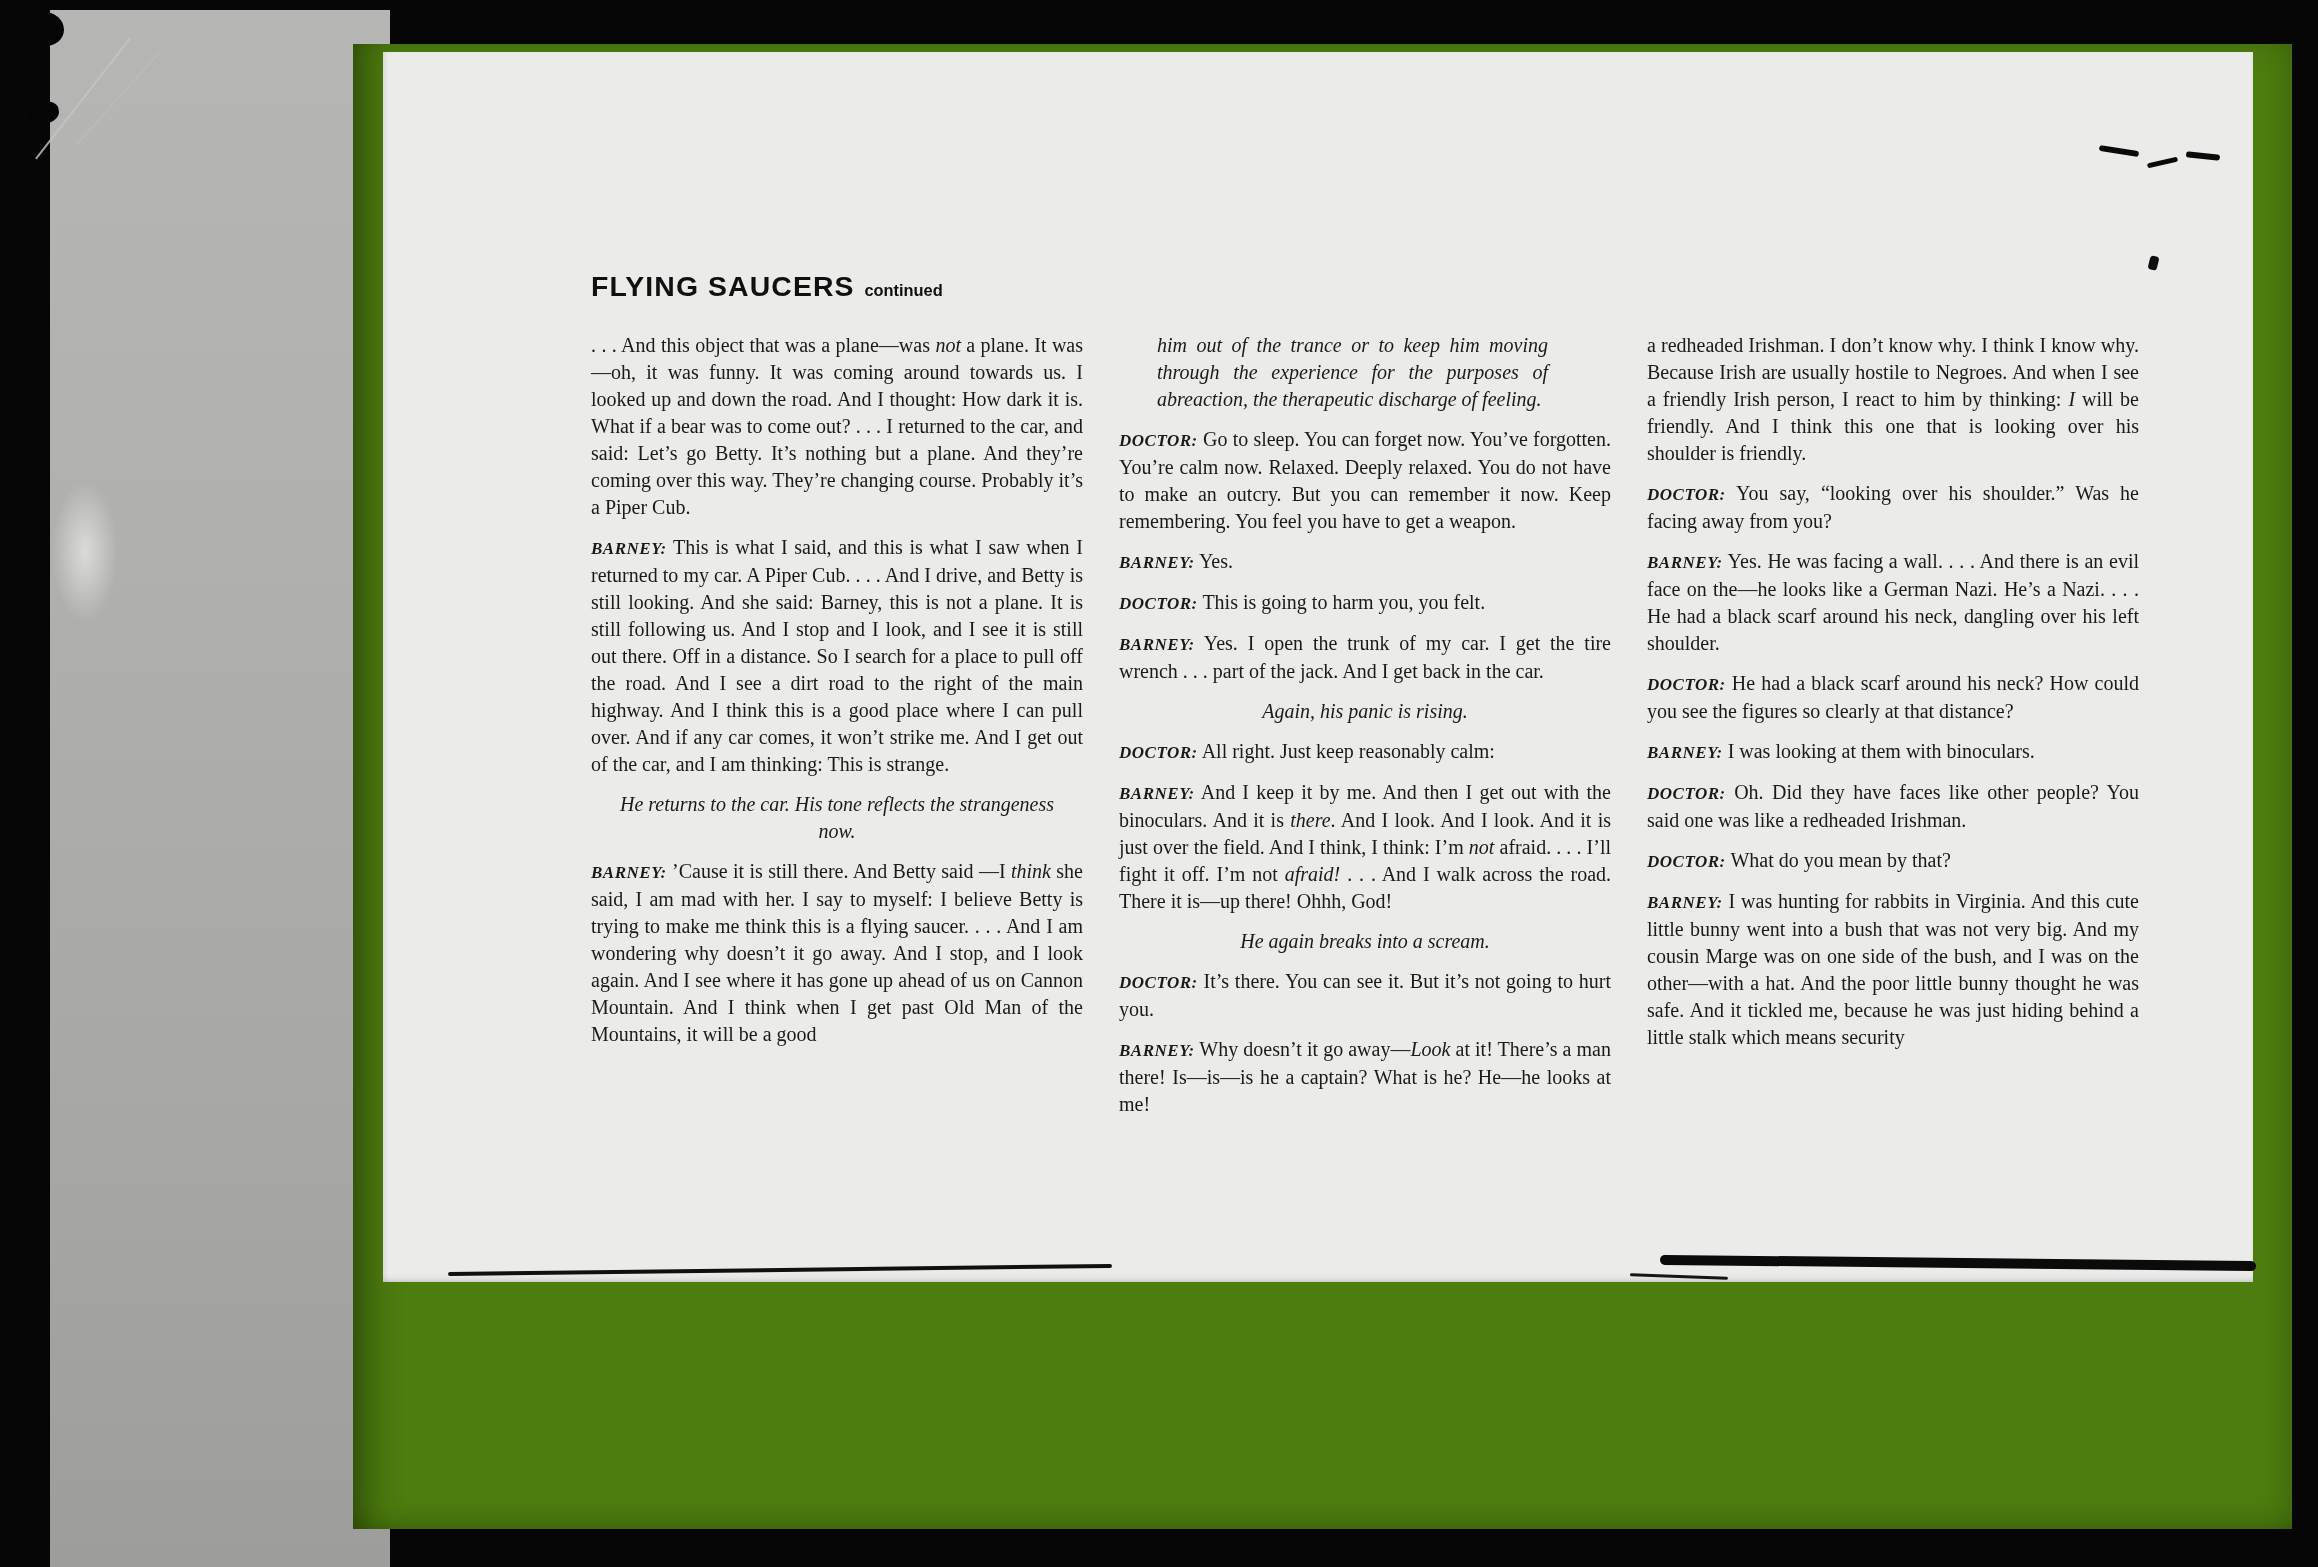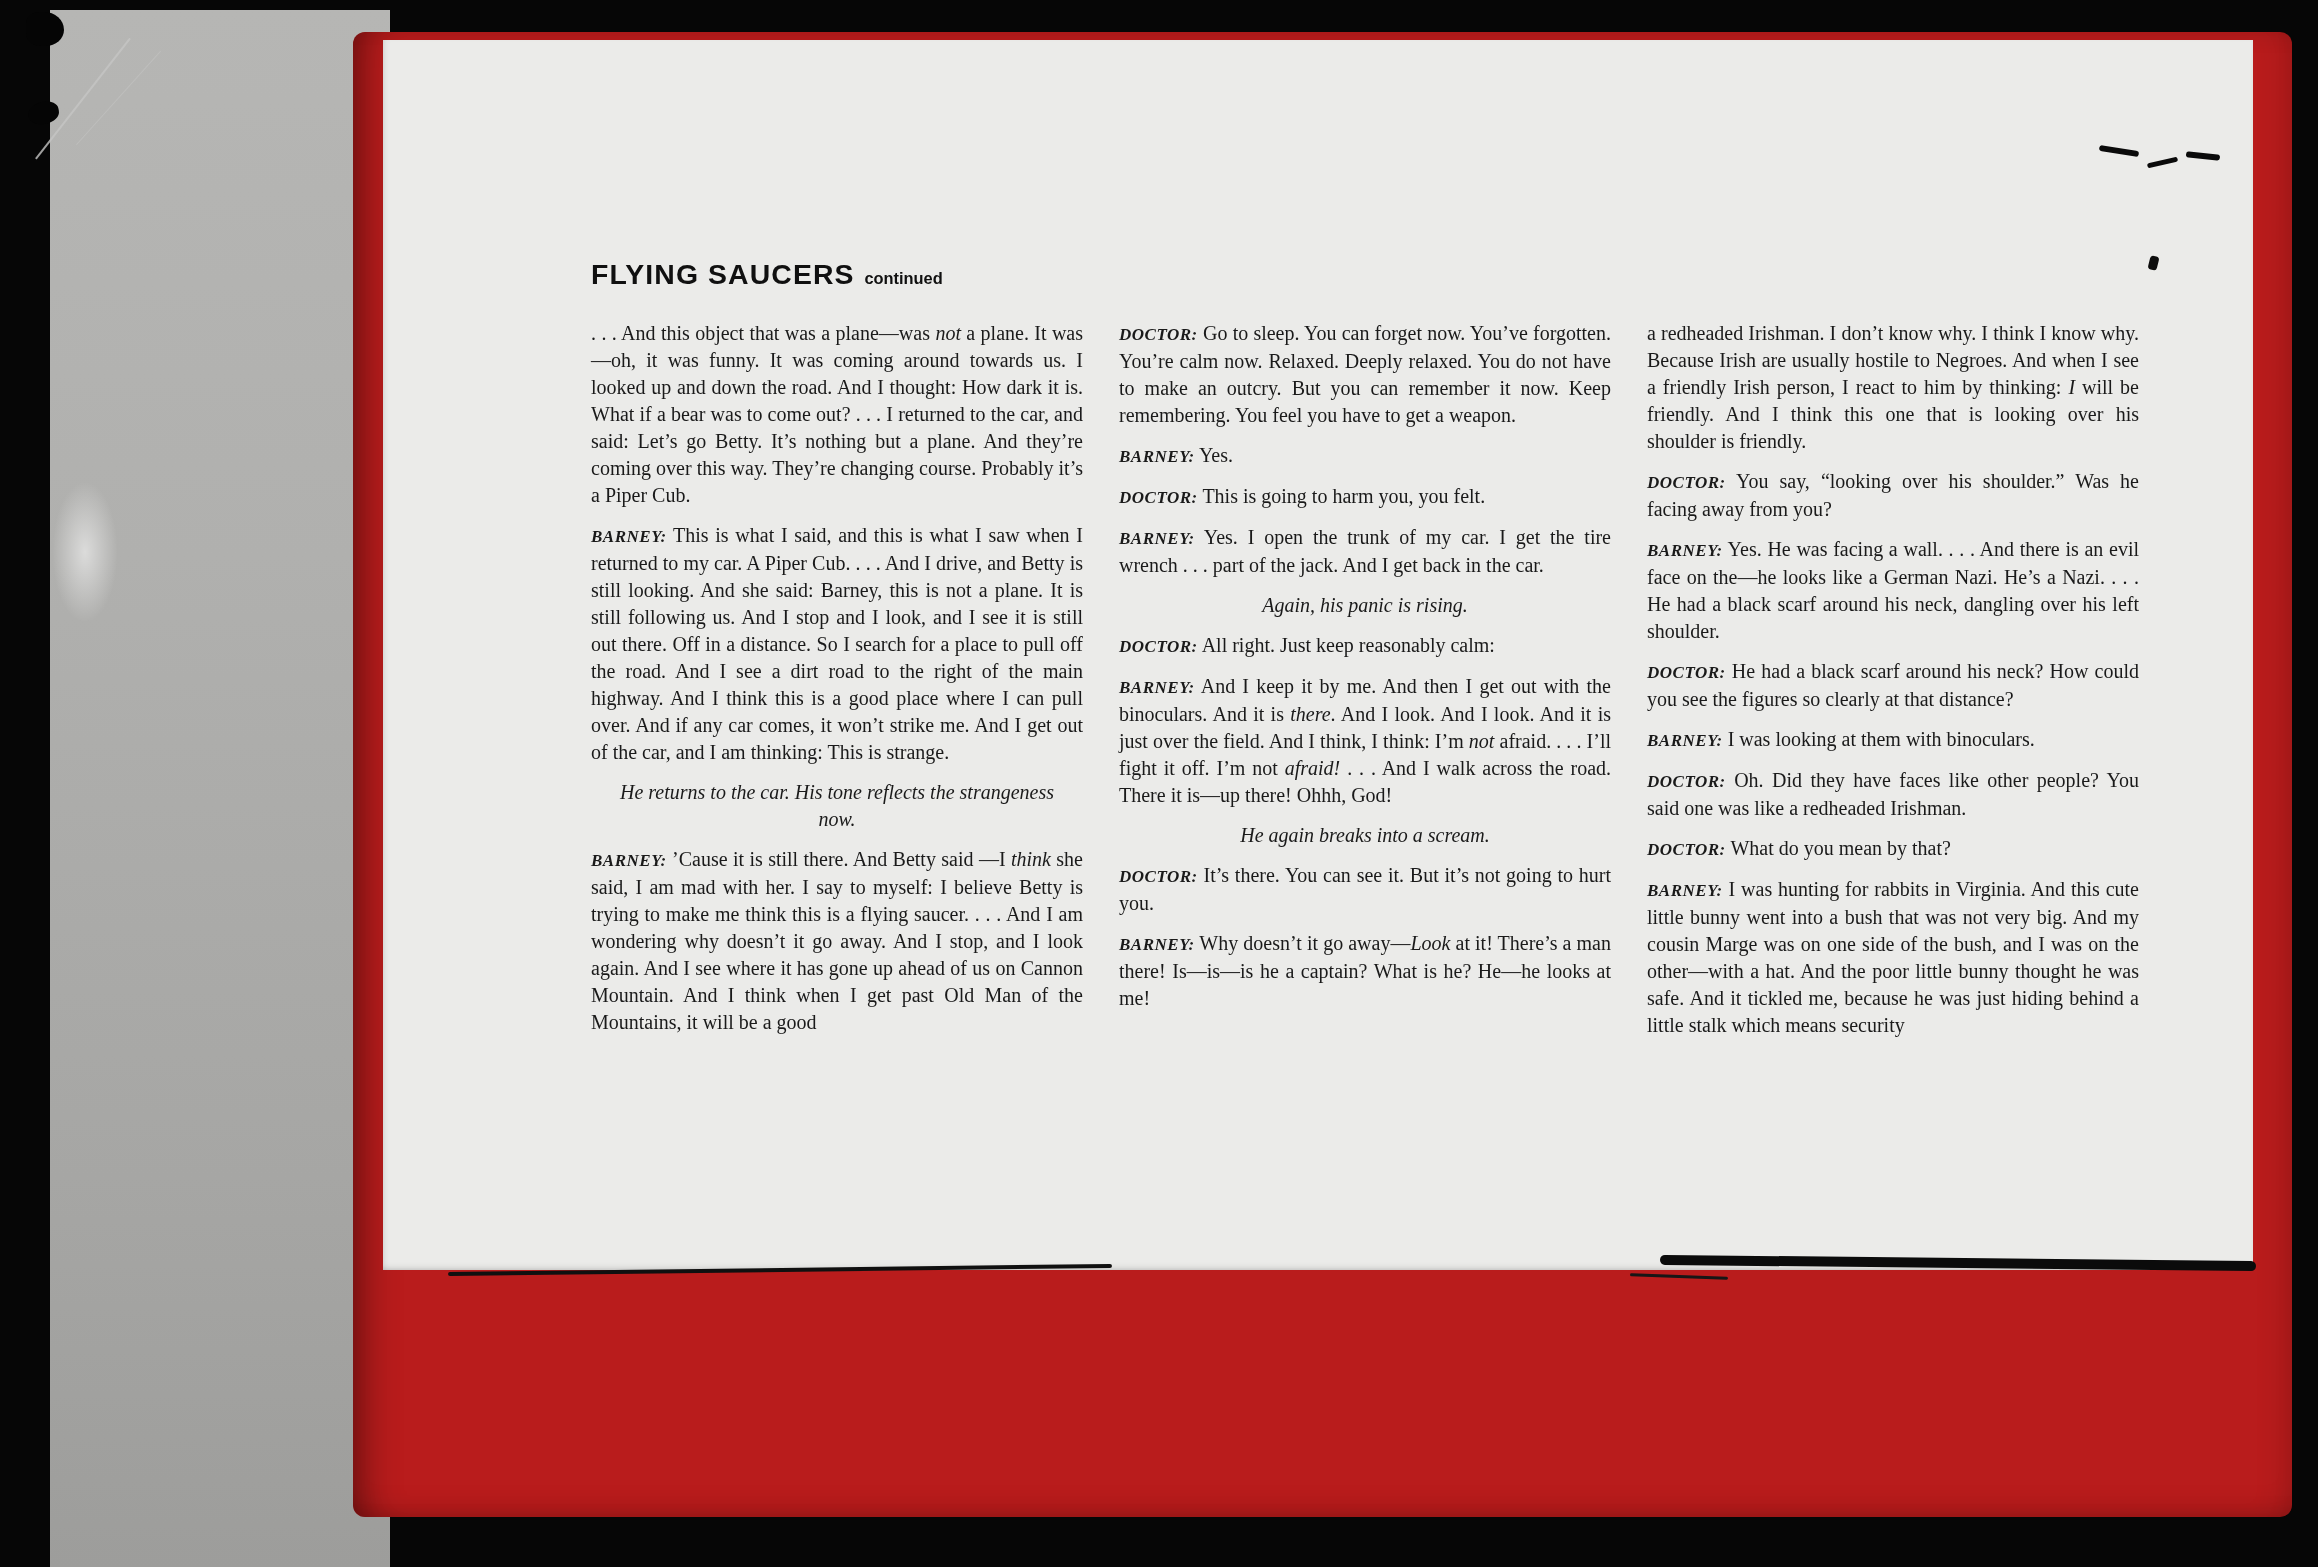--- a/index.html
+++ b/index.html
@@ -19,27 +19,26 @@
   
   .scan-bed {
     position: absolute;
     left: 50px; top: 9.8px;
     width: 340px; height: 1557px;
     background: linear-gradient(180deg, #b6b6b4 0%, #b0b0ae 35%, #a6a6a4 75%, #9d9d9b 100%);
   }
   
   .page {
     position: absolute;
-    left: 353px; top: 32px;
+    left: 353px; top: 44px;
     width: 1939px; height: 1485px;
-    background: #b91c1c;
+    background: #4d7c0f;
     box-shadow: inset 30px 0 38px -22px rgba(0,0,0,0.45),
                 inset -22px 0 33px -19px rgba(0,0,0,0.18),
                 inset 0 -19px 33px -19px rgba(0,0,0,0.18);
-    border-radius: 12px;
   }
   
   .sheet {
     position: absolute;
     left: 30px; top: 8.2px;
     width: 1870px; height: 1230px;
     background: #ebebe9;
     box-shadow: inset 0 -4.4px 7.7px -4.4px rgba(0,0,0,0.25),
                 inset 4.4px 0 7.7px -4.4px rgba(0,0,0,0.12);
   }
@@ -148,20 +147,21 @@
       </header>
 
       <div class="columns">
         <div class="col">
             <p class="para">. . . And this object that was a plane—was <em>not</em> a plane. It was—oh, it was funny. It was coming around towards us. I looked up and down the road. And I thought: How dark it is. What if a bear was to come out? . . . I returned to the car, and said: Let’s go Betty. It’s nothing but a plane. And they’re coming over this way. They’re changing course. Probably it’s a Piper Cub.</p>
             <p class="dialogue"><span class="speaker">BARNEY:</span> This is what I said, and this is what I saw when I returned to my car. A Piper Cub. . . . And I drive, and Betty is still looking. And she said: Barney, this is not a plane. It is still following us. And I stop and I look, and I see it is still out there. Off in a distance. So I search for a place to pull off the road. And I see a dirt road to the right of the main highway. And I think this is a good place where I can pull over. And if any car comes, it won’t strike me. And I get out of the car, and I am thinking: This is strange.</p>
             <p class="stage center">He returns to the car. His tone reflects the strangeness now.</p>
             <p class="dialogue"><span class="speaker">BARNEY:</span> ’Cause it is still there. And Betty said —I <em>think</em> she said, I am mad with her. I say to myself: I believe Betty is trying to make me think this is a flying saucer. . . . And I am wondering why doesn’t it go away. And I stop, and I look again. And I see where it has gone up ahead of us on Cannon Mountain. And I think when I get past Old Man of the Mountains, it will be a good</p>
           </div>
         <div class="col">
+            <p class="stage block">him out of the trance or to keep him moving through the experience for the purposes of abreaction, the therapeutic discharge of feeling.</p>
             <p class="dialogue"><span class="speaker">DOCTOR:</span> Go to sleep. You can forget now. You’ve forgotten. You’re calm now. Relaxed. Deeply relaxed. You do not have to make an outcry. But you can remember it now. Keep remembering. You feel you have to get a weapon.</p>
             <p class="dialogue"><span class="speaker">BARNEY:</span> Yes.</p>
             <p class="dialogue"><span class="speaker">DOCTOR:</span> This is going to harm you, you felt.</p>
             <p class="dialogue"><span class="speaker">BARNEY:</span> Yes. I open the trunk of my car. I get the tire wrench . . . part of the jack. And I get back in the car.</p>
             <p class="stage center">Again, his panic is rising.</p>
             <p class="dialogue"><span class="speaker">DOCTOR:</span> All right. Just keep reasonably calm:</p>
             <p class="dialogue"><span class="speaker">BARNEY:</span> And I keep it by me. And then I get out with the binoculars. And it is <em>there</em>. And I look. And I look. And it is just over the field. And I think, I think: I’m <em>not</em> afraid. . . . I’ll fight it off. I’m not <em>afraid!</em> . . . And I walk across the road. There it is—up there! Ohhh, God!</p>
             <p class="stage center">He again breaks into a scream.</p>
             <p class="dialogue"><span class="speaker">DOCTOR:</span> It’s there. You can see it. But it’s not going to hurt you.</p>
             <p class="dialogue"><span class="speaker">BARNEY:</span> Why doesn’t it go away—<em>Look</em> at it! There’s a man there! Is—is—is he a captain? What is he? He—he looks at me!</p>

